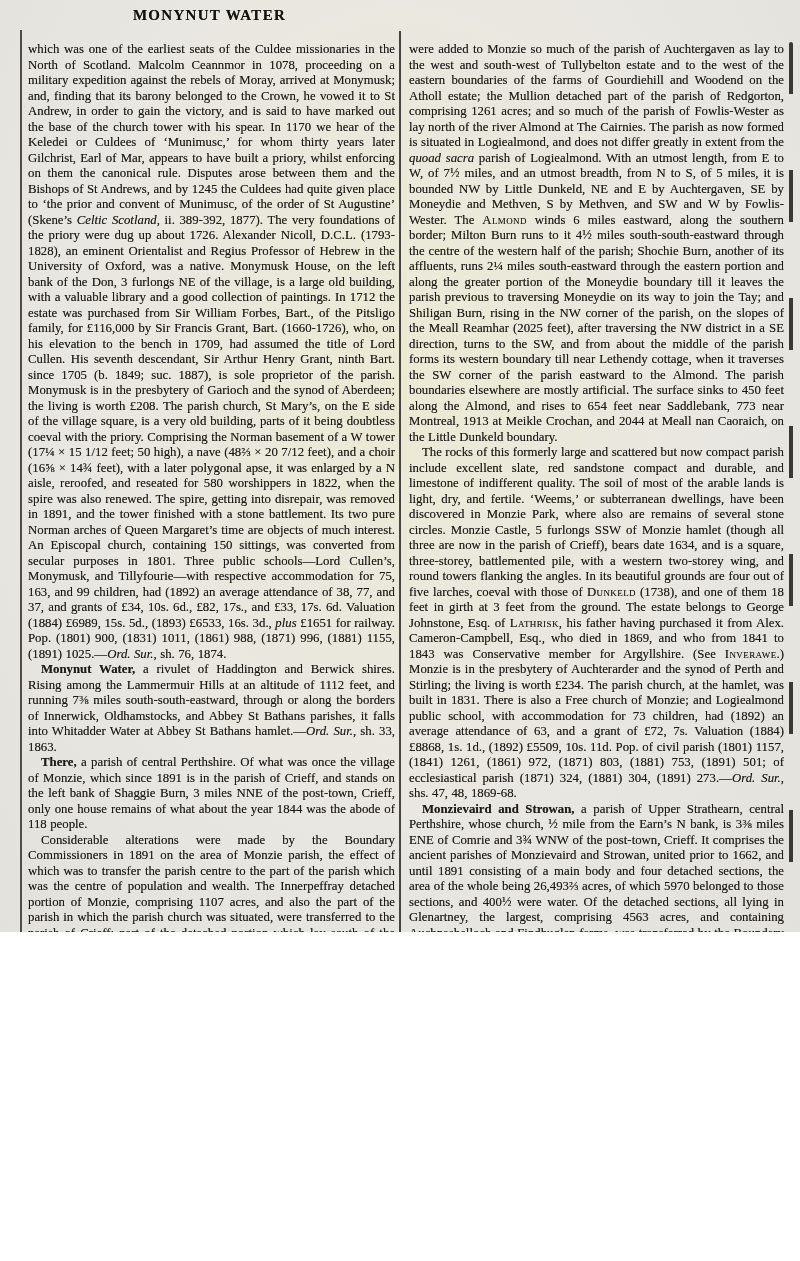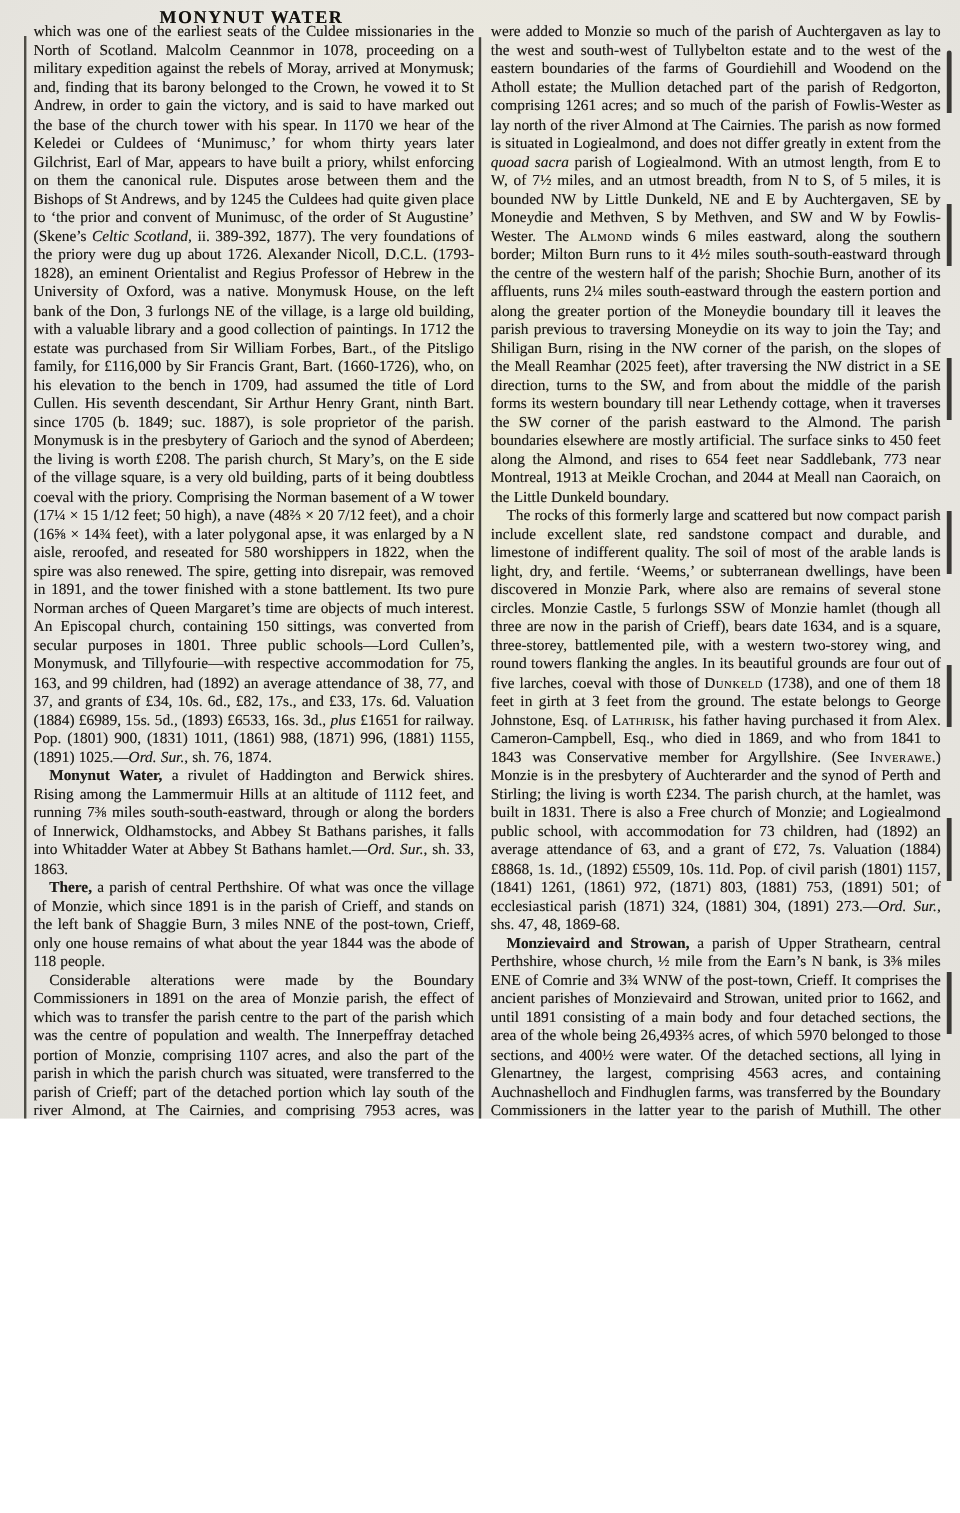--- a/index.html
+++ b/index.html
@@ -12,21 +12,21 @@
   }
   .running-head{
     position:absolute;top:7px;height:20px;
     font-weight:bold;font-size:15px;letter-spacing:1.3px;
     text-align:center;color:#14120f;
     text-shadow:0 0 .5px rgba(20,18,15,.6);
   }
   #head-left{left:22px;width:375px;}
   #head-right{left:403px;width:383px;}
   .col{
-    position:absolute;top:19px;height:1212px;overflow:hidden;
+    position:absolute;top:42px;height:1212px;overflow:hidden;
     font-size:12.8px;line-height:15.5px;text-align:justify;
     text-shadow:0 0 .4px rgba(30,27,22,.55);
     word-spacing:.02em;
   }
   #col-left{left:28px;width:367px;}
   #col-right{left:409px;width:375px;}
   p.para{margin:0;padding:0;}
   p.indent{text-indent:13px;}
   .it{font-style:italic;}
   .bd{font-weight:bold;}

